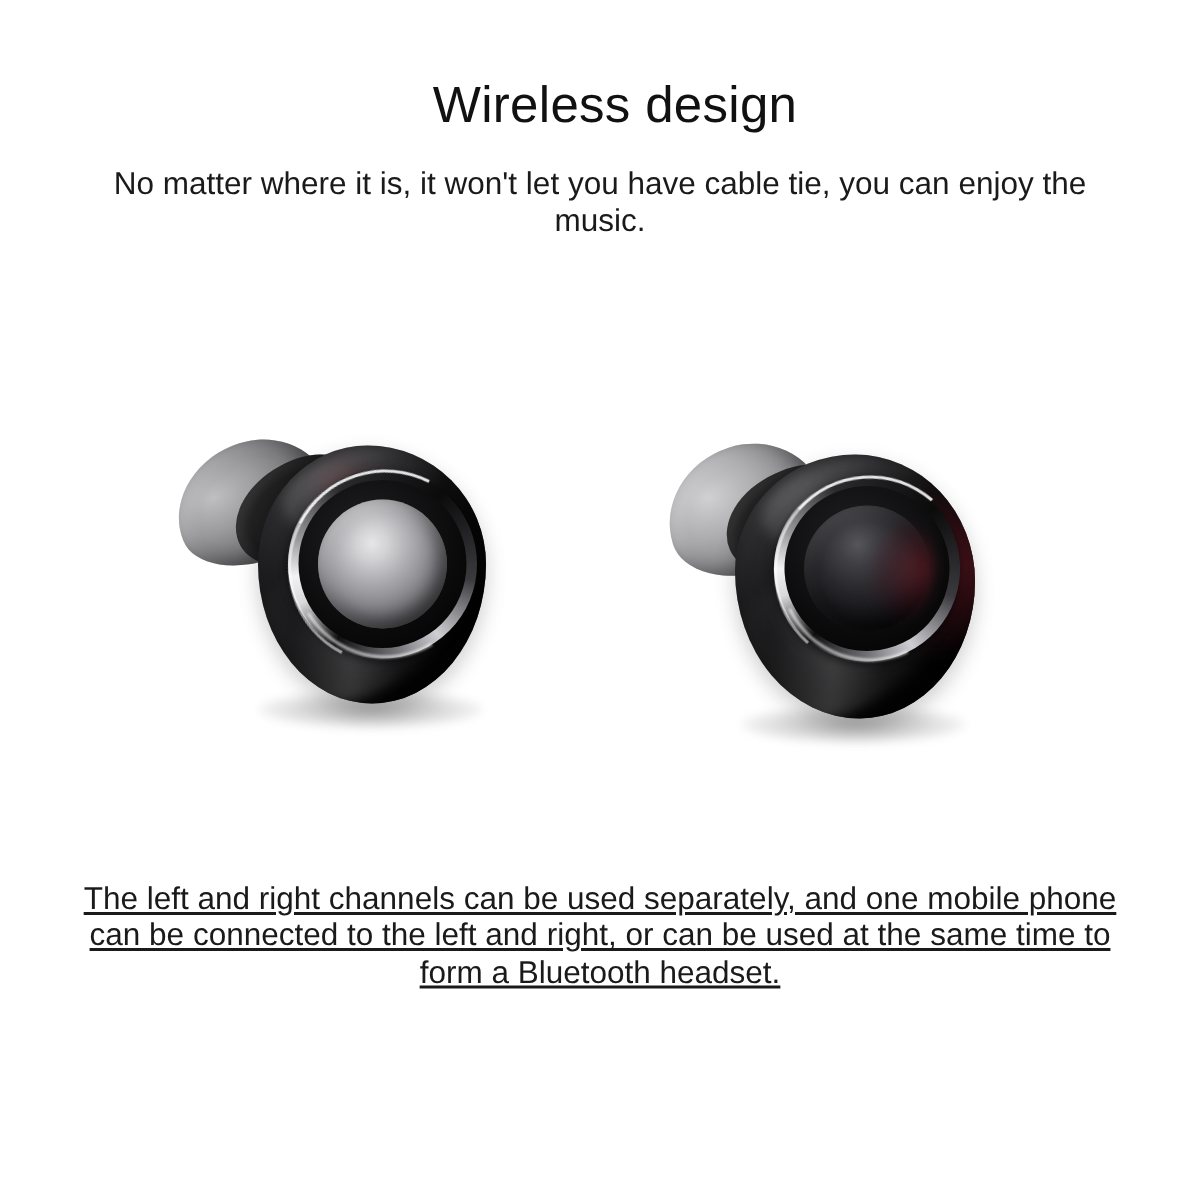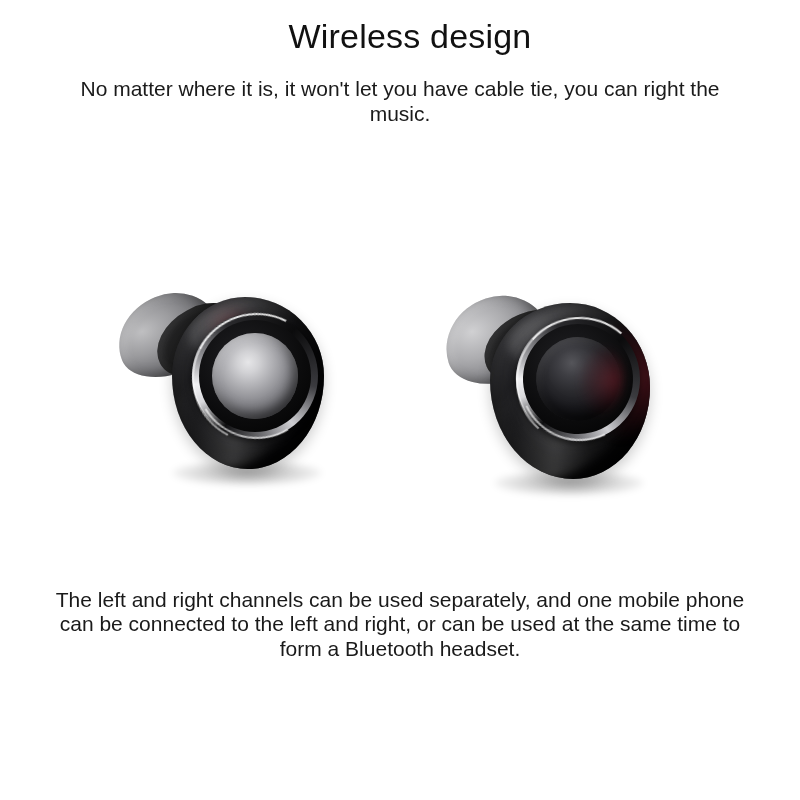--- a/index.html
+++ b/index.html
@@ -44,33 +44,34 @@
     margin: 0 auto;
     width: 680px;
   }
 
   .block-top {
     position: absolute;
     left: 0;
     top: 0;
     width: 800px;
   }
-  .block-top .section-heading { padding-top: 18px; margin-left: 20px; }
+  .block-top .section-heading { padding-top: 52px; margin-left: 20px; }
   .block-top .section-body { padding-top: 22px; }
 
   .block-bottom {
     position: absolute;
     left: 0;
     top: 562px;
     width: 800px;
   }
   .block-bottom .section-heading { padding-top: 0px; }
   .block-bottom .section-body {
     padding-top: 26px;
     width: 720px;
+    text-decoration: underline;
   }
 
   
   .product-stage {
     position: absolute;
     left: 0;
     top: 255px;
     width: 800px;
     height: 250px;
   }
@@ -375,21 +376,21 @@
     transform: rotate(20deg);
   }
 </style>
 </head>
 <body>
 
 <div class="page">
 
   <div class="block-top">
     <h2 class="section-heading">Wireless design</h2>
-    <p class="section-body">No matter where it is, it won't let you have cable tie, you can right the music.</p>
+    <p class="section-body">No matter where it is, it won't let you have cable tie, you can enjoy the music.</p>
   </div>
 
   <div class="product-stage">
 
     <div class="earbud left">
       <div class="bud-shadow"></div>
       <div class="ear-tip"></div>
       <div class="ear-stem"></div>
       <div class="bud-body">
         <div class="body-tint"></div>

